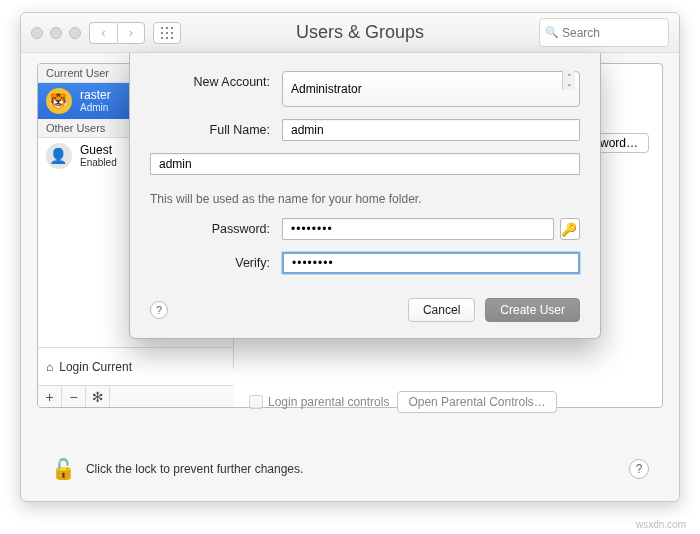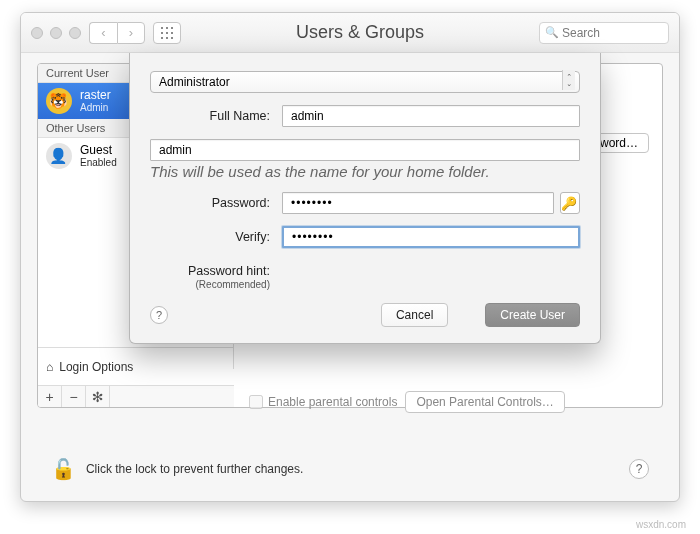--- a/index.html
+++ b/index.html
@@ -7,21 +7,21 @@
     .window { width: 660px; height: 490px; border: 1px solid #c9c9c9; border-radius: 6px; margin: 0 auto; background: #f6f6f6; box-shadow: 0 5px 18px rgba(0,0,0,.2); position: relative; overflow: hidden; }
     .titlebar { height: 40px; display: flex; align-items: center; padding: 0 10px; border-bottom: 1px solid #dcdcdc; background: linear-gradient(#fafafa,#ededed); }
     .traffic { display: flex; gap: 7px; margin-right: 8px; }
     .tl { width: 12px; height: 12px; border-radius: 50%; background: #d9d9d9; border: 0.5px solid #c0c0c0; }
     .navbtns { display: flex; gap: 0; margin-right: 8px; }
     .navbtn { width: 28px; height: 22px; border: 1px solid #c6c6c6; background: #fff; display: flex; align-items: center; justify-content: center; color: #b0b0b0; font-size: 13px; }
     .navbtn:first-child { border-radius: 4px 0 0 4px; border-right: none; }
     .navbtn:last-child { border-radius: 0 4px 4px 0; }
     .gridbtn { width: 28px; height: 22px; border: 1px solid #c6c6c6; border-radius: 4px; background: #fff; display: flex; align-items: center; justify-content: center; color: #8a8a8a; }
     .title { flex: 1; text-align: center; font-size: 18px; color: #4a4a4a; }
-    .search { width: 130px; height: 22px; border: 1px solid #d4d4d4; border-radius: 4px; background: #fff; font-size: 12px; padding: 0 6px 0 22px; color: #7a7a7a; position: relative; display:flex; align-items:center;}
+    .search { width: 130px; height: 29px; border: 1px solid #d4d4d4; border-radius: 4px; background: #fff; font-size: 12px; padding: 0 6px 0 22px; color: #7a7a7a; position: relative; display:flex; align-items:center;}
     .search::before { content:"🔍"; position:absolute; left:5px; font-size:11px; opacity:.6;}
 
     .content { position: relative; height: calc(100% - 40px); }
     .panel { position: absolute; left: 16px; top: 10px; right: 16px; height: 345px; border: 1px solid #bcbcbc; border-radius: 4px; background: #fff; overflow: hidden; }
     .sidebar { width: 196px; height: 305px; border-right: 1px solid #dcdcdc; font-size: 12px; }
     .secthdr { background: #f2f2f2; padding: 3px 8px; color: #555; font-size: 11px; border-bottom: 1px solid #e0e0e0;}
     .userrow { display: flex; align-items: center; padding: 5px 8px; gap: 8px; }
     .userrow.selected { background: linear-gradient(#3f86e9,#2f6fd8); color: #fff; }
     .avatar { width: 26px; height: 26px; border-radius: 50%; background: #f1c232; display:flex; align-items:center; justify-content:center; font-size:15px;}
     .avatar.guest { background:#e4e4e4; color:#9a9a9a; }
@@ -40,31 +40,31 @@
     .lockrow { position:absolute; left:30px; bottom:20px; right:30px; display:flex; align-items:center; gap:10px; font-size:12px; color:#333;}
     .lock { font-size:20px; }
     .helpbtn { margin-left:auto; width:20px; height:20px; border-radius:50%; border:1px solid #bbb; display:flex; align-items:center; justify-content:center; font-size:12px; color:#666; background:#fff;}
     
     
     .sheet { position:absolute; left:108px; top:40px; width:472px; background:#f3f3f3; border:1px solid #b7b7b7; border-top:none; border-radius:0 0 6px 6px; box-shadow: 0 14px 30px rgba(0,0,0,.28); padding: 18px 20px 16px 20px; }
     .frow { display:flex; align-items:flex-start; margin-bottom: 12px; gap: 12px; }
     .flabel { width: 120px; text-align:right; font-size:12.5px; color:#222; padding-top:4px; line-height:1.2;}
     .flabel .sub { font-size:10px; color:#555; display:block;}
     .fcontrol { flex:1; }
-    .select { height:22px; width:100%; border:1px solid #b8b8b8; border-radius:4px; background:linear-gradient(#fff,#f5f5f5); font-size:12px; padding:0 22px 0 8px; display:flex; align-items:center; position:relative;}
+    .select { height:36px; width:100%; border:1px solid #b8b8b8; border-radius:4px; background:linear-gradient(#fff,#f5f5f5); font-size:12px; padding:0 22px 0 8px; display:flex; align-items:center; position:relative;}
     .select::after { content:"⌃\A⌄"; white-space:pre; position:absolute; right:4px; top:-2px; font-size:7px; line-height:7px; background:#f0f0f0; border-left:1px solid #ccc; padding:3px 3px; color:#555;}
     .input { height:22px; width:100%; border:1px solid #b8b8b8; background:#fff; font-size:12px; padding:0 8px; display:flex; align-items:center; border-radius:1px; box-shadow: inset 0 1px 1px rgba(0,0,0,.05);}
     .input.focus { border:2px solid #7aa7d8; box-shadow:0 0 0 1px rgba(122,167,216,.4);}
     .inputwrap { display:flex; gap:6px; align-items:center;}
     .keybtn { width:22px; height:22px; border:1px solid #b8b8b8; border-radius:3px; background:#fff; display:flex; align-items:center; justify-content:center; font-size:13px;}
     .hintinput { width:100%; height:42px; border:1px solid #b8b8b8; background:#fff; font-size:12px; padding:4px 8px; color:#aaa; border-radius:1px;}
-    .helptx { font-size:15px; color:#666; margin-top:2px;font-style:italic;}
+    .helptx { font-size:12px; color:#666; margin-top:17px;}
     .sheetfoot { display:flex; justify-content:flex-end; align-items:center; gap:10px; margin-top:10px;}
     .btn { font-size:12px; padding:4px 14px; border:1px solid #c6c6c6; border-radius:4px; background:linear-gradient(#fff,#f5f5f5); color:#222;}
-    .btn.primary { background:linear-gradient(#9b9b9b,#8a8a8a); color:#fff; border-color:#8a8a8a;margin-left:27px;}
+    .btn.primary { background:linear-gradient(#9b9b9b,#8a8a8a); color:#fff; border-color:#8a8a8a;}
     .sheethelp { width:18px; height:18px; border-radius:50%; border:1px solid #bbb; display:flex; align-items:center; justify-content:center; font-size:11px; color:#666; background:#fff; margin-right:auto;}
     .dots::before { content:"••••••••"; letter-spacing:1px; }
     .watermark { position:absolute; right:14px; bottom:4px; font-size:10px; color:#bcbcbc;}
   </style>
 </head>
 <body>
 
 <div class="window">
   <div class="titlebar">
     <div class="traffic">
@@ -113,51 +113,52 @@
           <div class="avatar guest">👤</div>
           <div class="usermeta">
             <div>Guest</div>
             <div class="sub">Enabled</div>
           </div>
         </div>
       </div>
       <div style="position:absolute; left:0; bottom:22px; width:196px;">
         <div class="loginrow">
           <span>⌂</span>
-          <span>Login Options</span>
+          <span>Login Current</span>
         </div>
       </div>
       <div style="position:absolute; left:0; bottom:0; width:196px;">
         <div class="footerbar">
           <div class="fbtn">+</div>
           <div class="fbtn">−</div>
           <div class="fbtn">✻</div>
         </div>
       </div>
     </div>
 
     <div class="passbtn"><span style="white-space:nowrap">Change Password…</span></div>
 
     <div class="rightside">
       <label class="chk">
         <input type="checkbox" disabled="" style="">
-        <span>Enable parental controls</span>
+        <span>Login parental controls</span>
       </label>
       <div class="openpc"><span>Open Parental Controls…</span></div>
     </div>
 
     <div class="lockrow">
       <span class="lock">🔓</span>
       <span>Click the lock to prevent further changes.</span>
       <div class="helpbtn">?</div>
     </div>
   </div>
 
   <div class="sheet">
     <div class="frow">
+      <div class="flabel">New Account:</div>
       <div class="fcontrol">
         <div class="select">
             <span>Administrator</span>
           </div>
       </div>
     </div>
     <div class="frow">
       <div class="flabel">Full Name:</div>
       <div class="fcontrol">
         <div class="input">
@@ -182,24 +183,20 @@
           </div>
       </div>
     </div>
     <div class="frow">
       <div class="flabel">Verify:</div>
       <div class="fcontrol">
         <div class="input focus dots"></div>
       </div>
     </div>
     <div class="frow">
-      <div class="flabel">
-        <span>Password hint:</span>
-        <span class="sub">(Recommended)</span>
-      </div>
     </div>
     <div class="sheetfoot">
       <div class="sheethelp">?</div>
       <div class="btn"><span>Cancel</span></div>
       <div class="btn primary"><span>Create User</span></div>
     </div>
   </div>
 </div>
 <div class="watermark">wsxdn.com</div>
 

